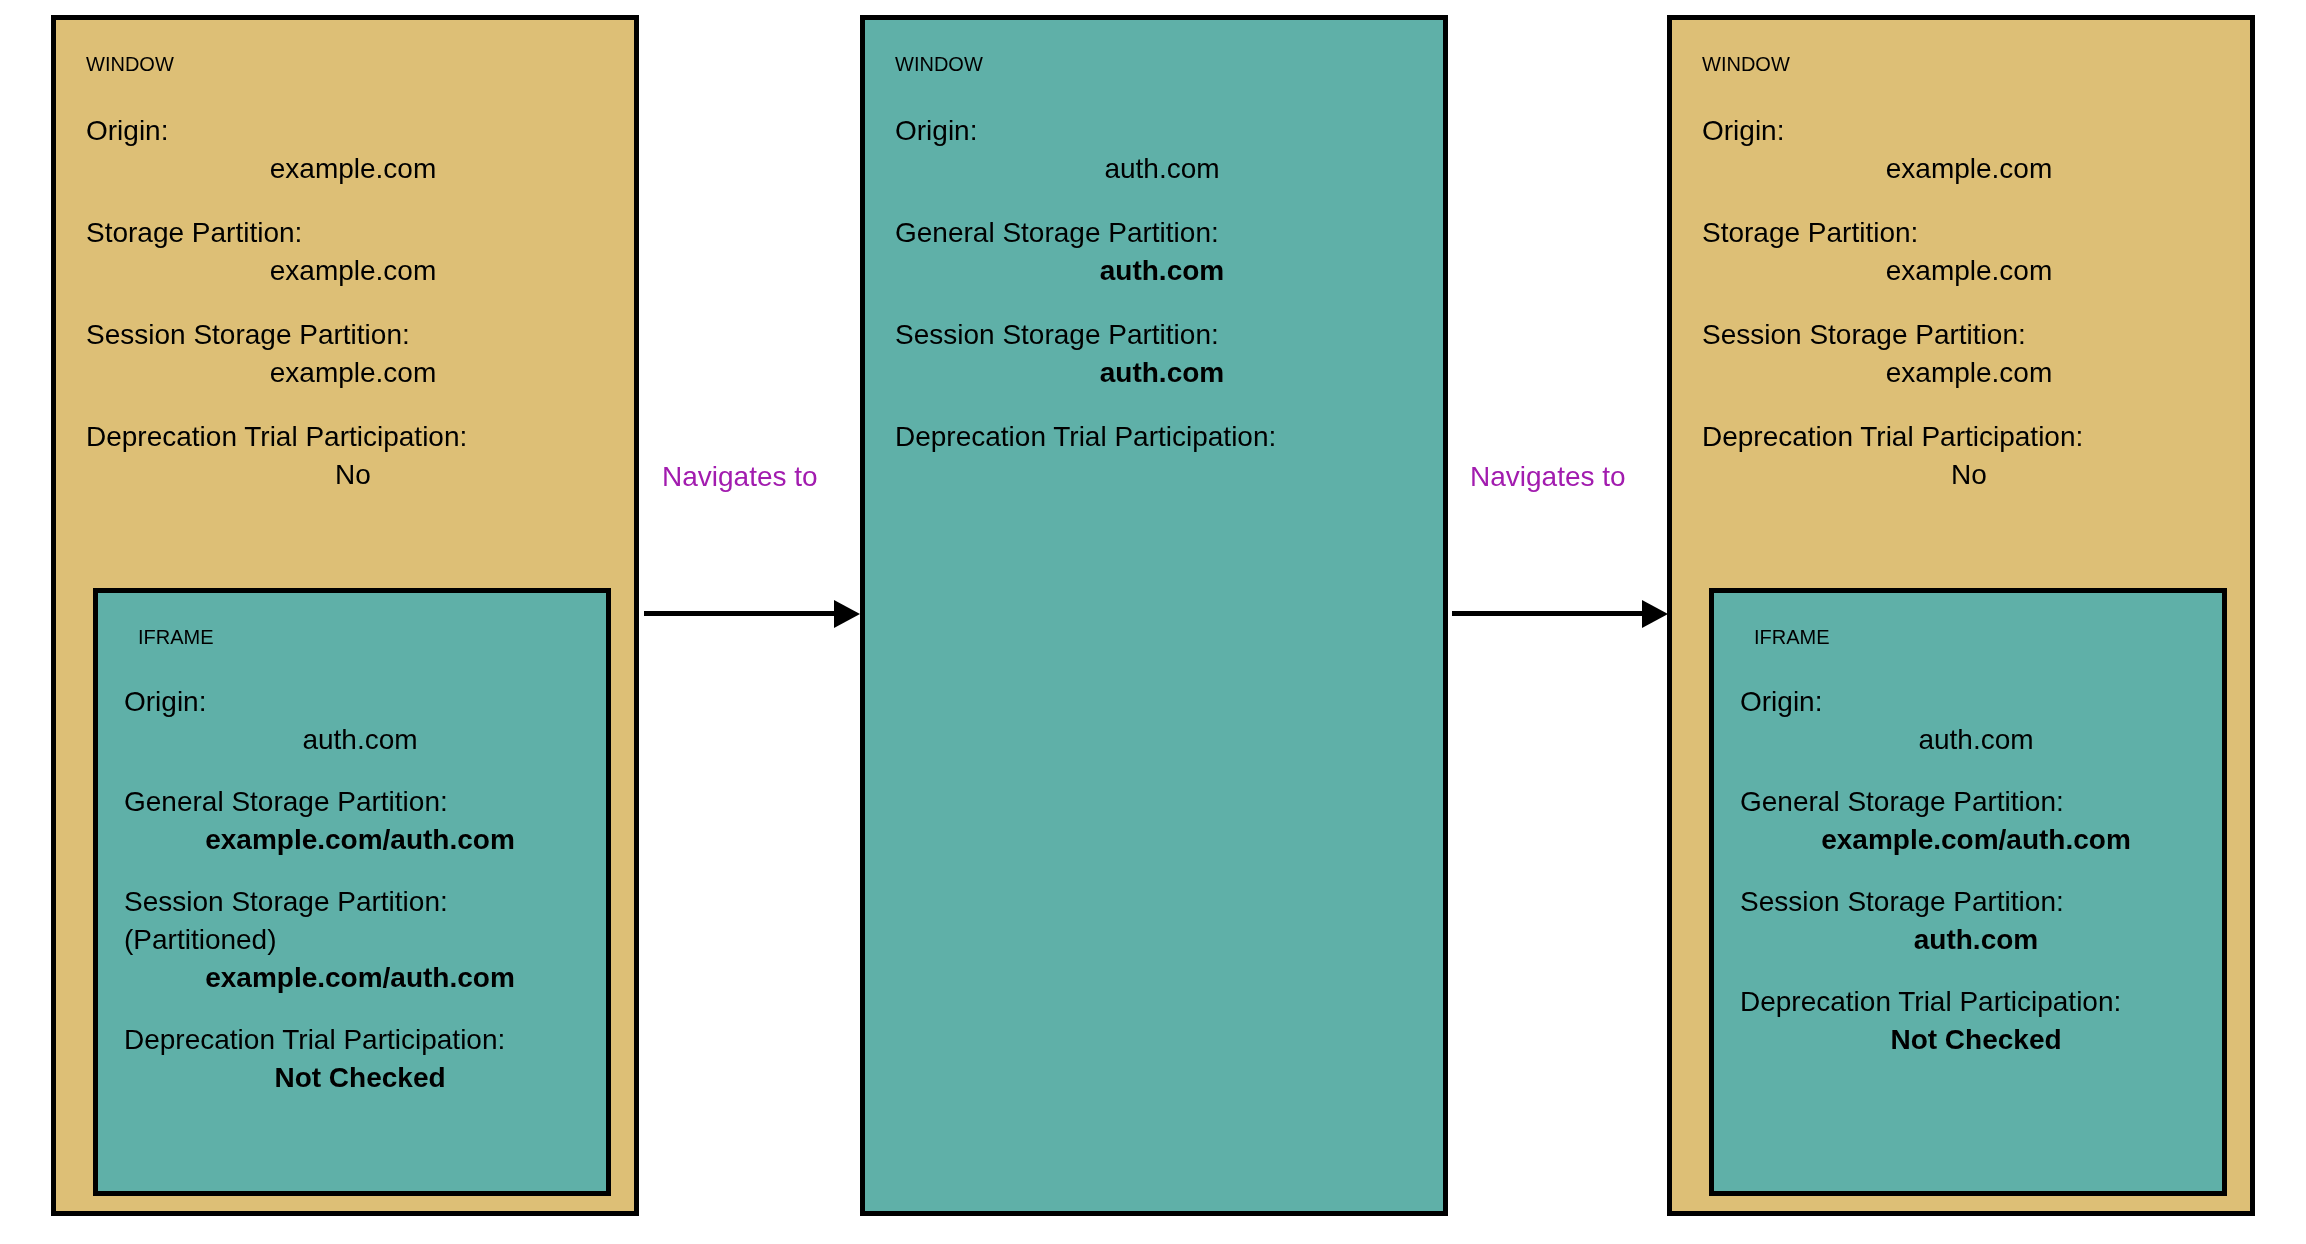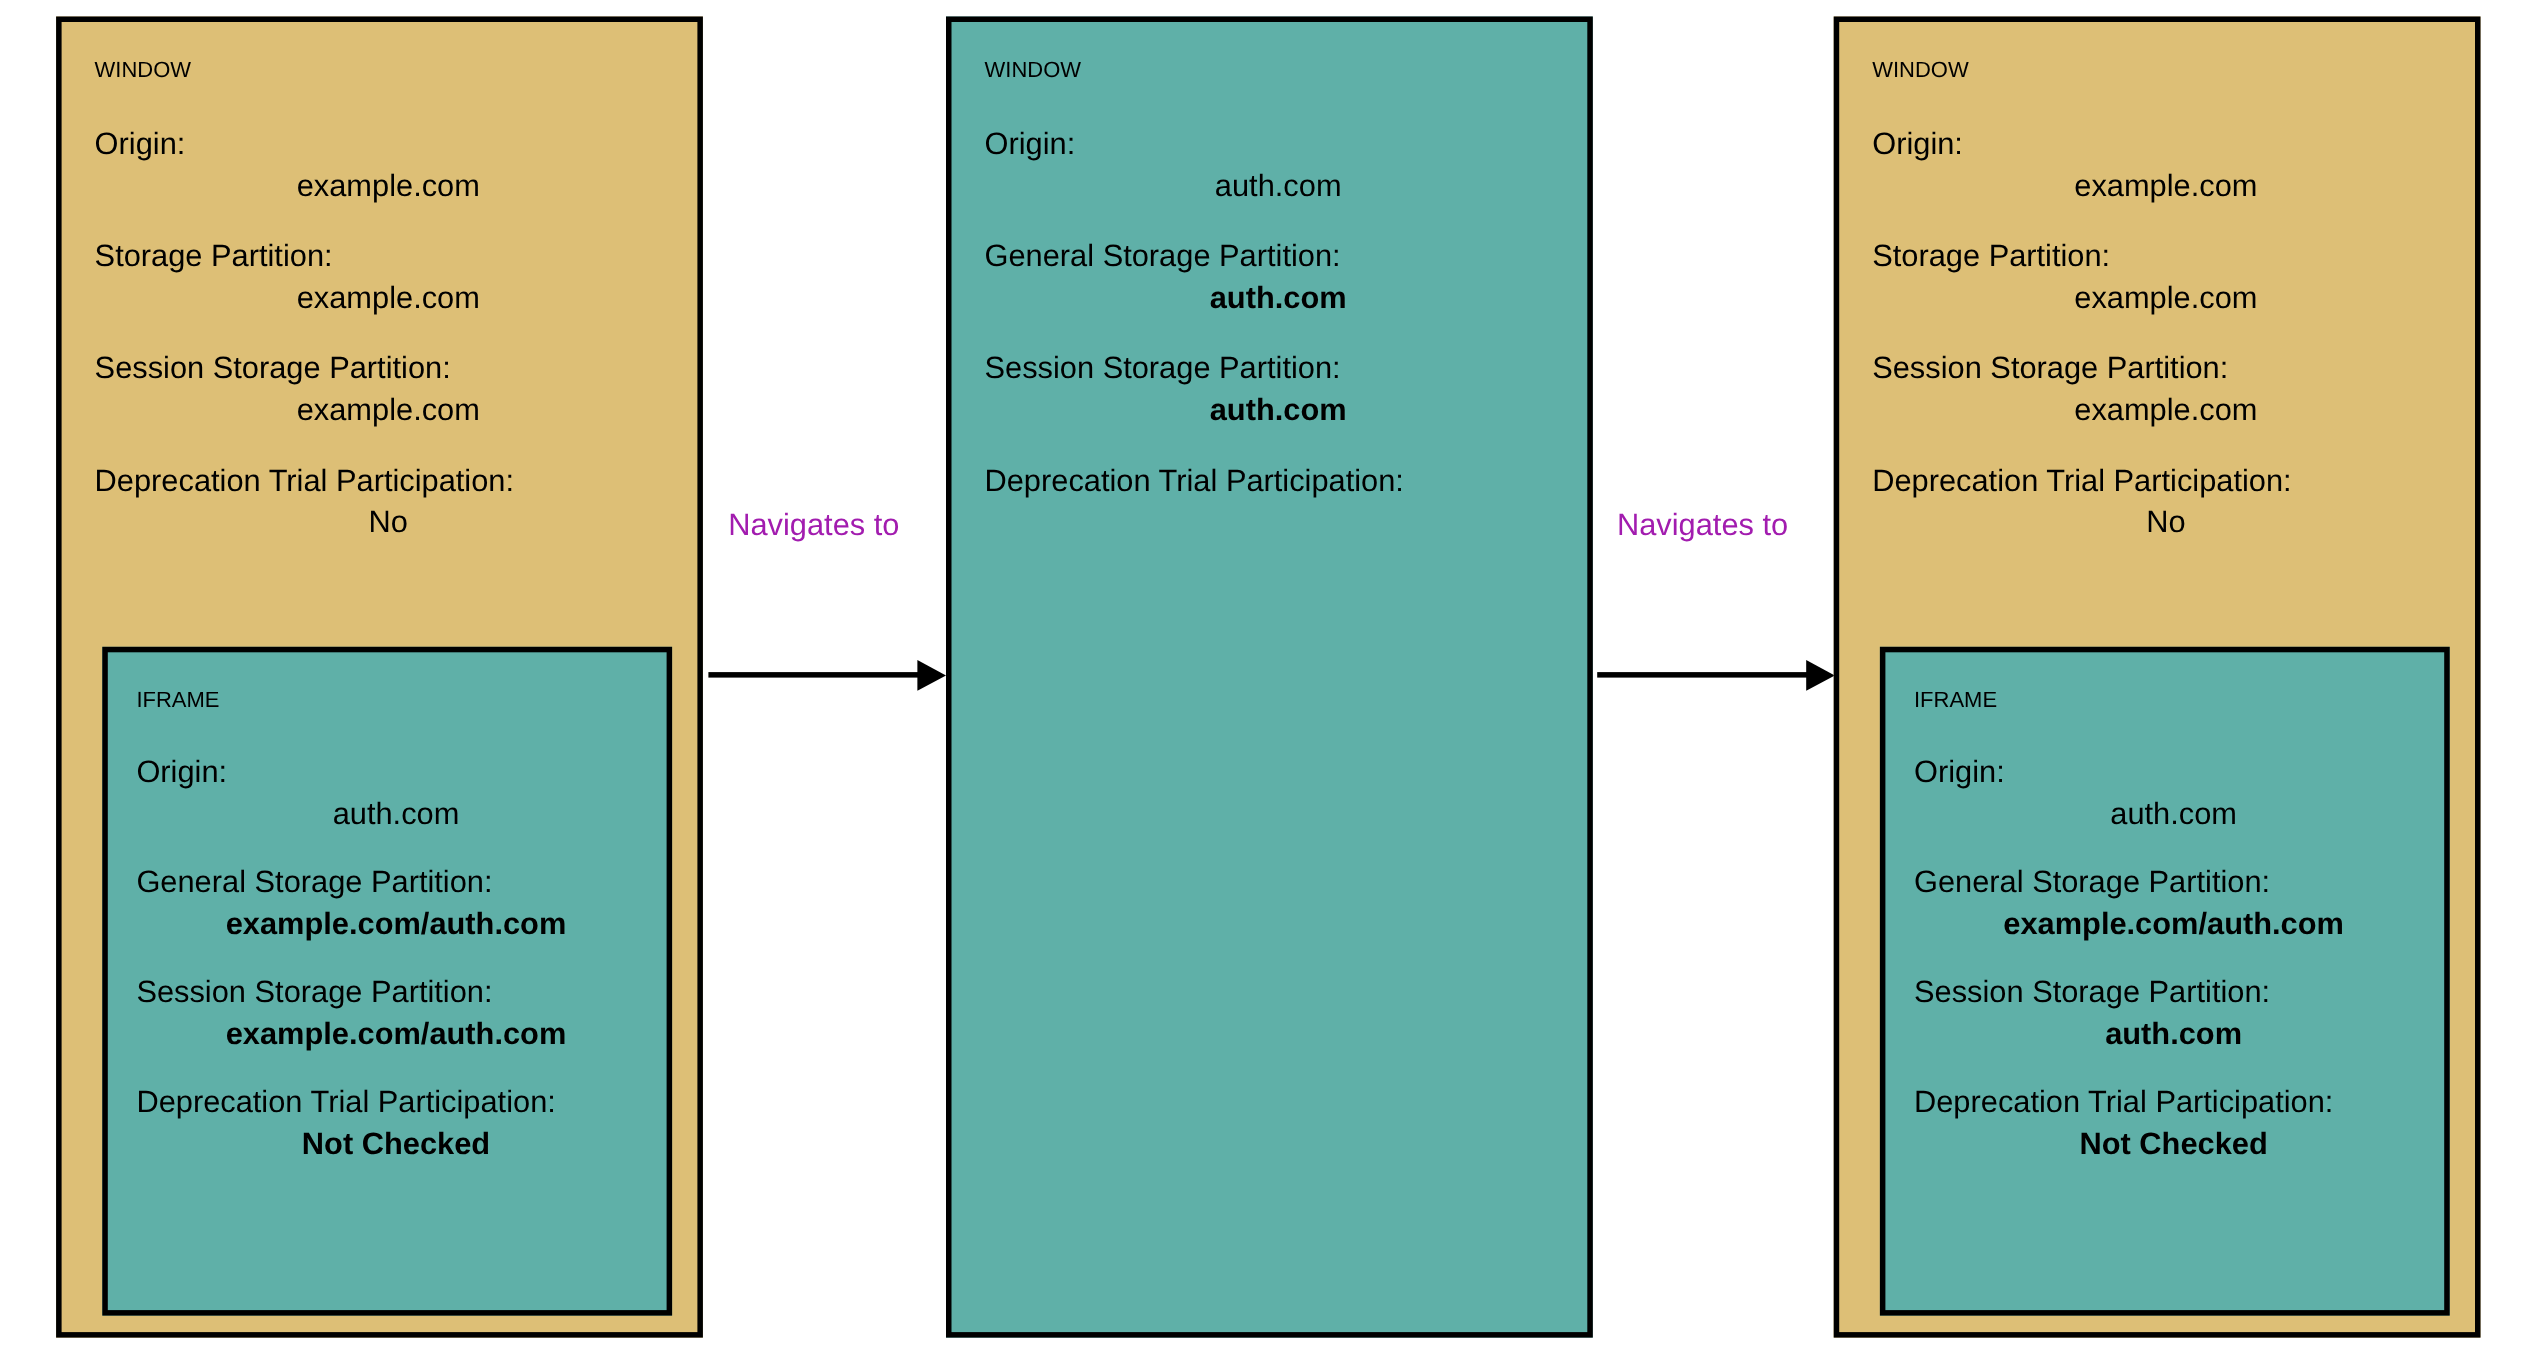--- a/index.html
+++ b/index.html
@@ -79,21 +79,21 @@
     box-sizing: border-box;
     background: #5fb0a8;
     border: 5px solid #000000;
     left: 37px;
     top: 568px;
     width: 518px;
     height: 608px;
     padding: 26px 0 0 0;
   }
   .iframe-box .panel-title {
-    padding-left: 26px;
+    padding-left: 40px;
     margin-bottom: 28px;
   }
   .iframe-box .fields {
     padding-left: 26px;
     padding-right: 10px;
   }
   .iframe-box .field { margin-bottom: 24px; }
 
   
   .arrow {
@@ -174,20 +174,21 @@
           <div class="field-value">auth.com</div>
         </div>
 
         <div class="field">
           <div class="field-label">General Storage Partition:</div>
           <div class="field-value bold">example.com/auth.com</div>
         </div>
 
         <div class="field">
           <div class="field-label">Session Storage Partition:</div>
+          <div class="field-sub">(Partitioned)</div>
           <div class="field-value bold">example.com/auth.com</div>
         </div>
 
         <div class="field">
           <div class="field-label">Deprecation Trial Participation:</div>
           <div class="field-value bold">Not Checked</div>
         </div>
 
       </div>
     </div>

